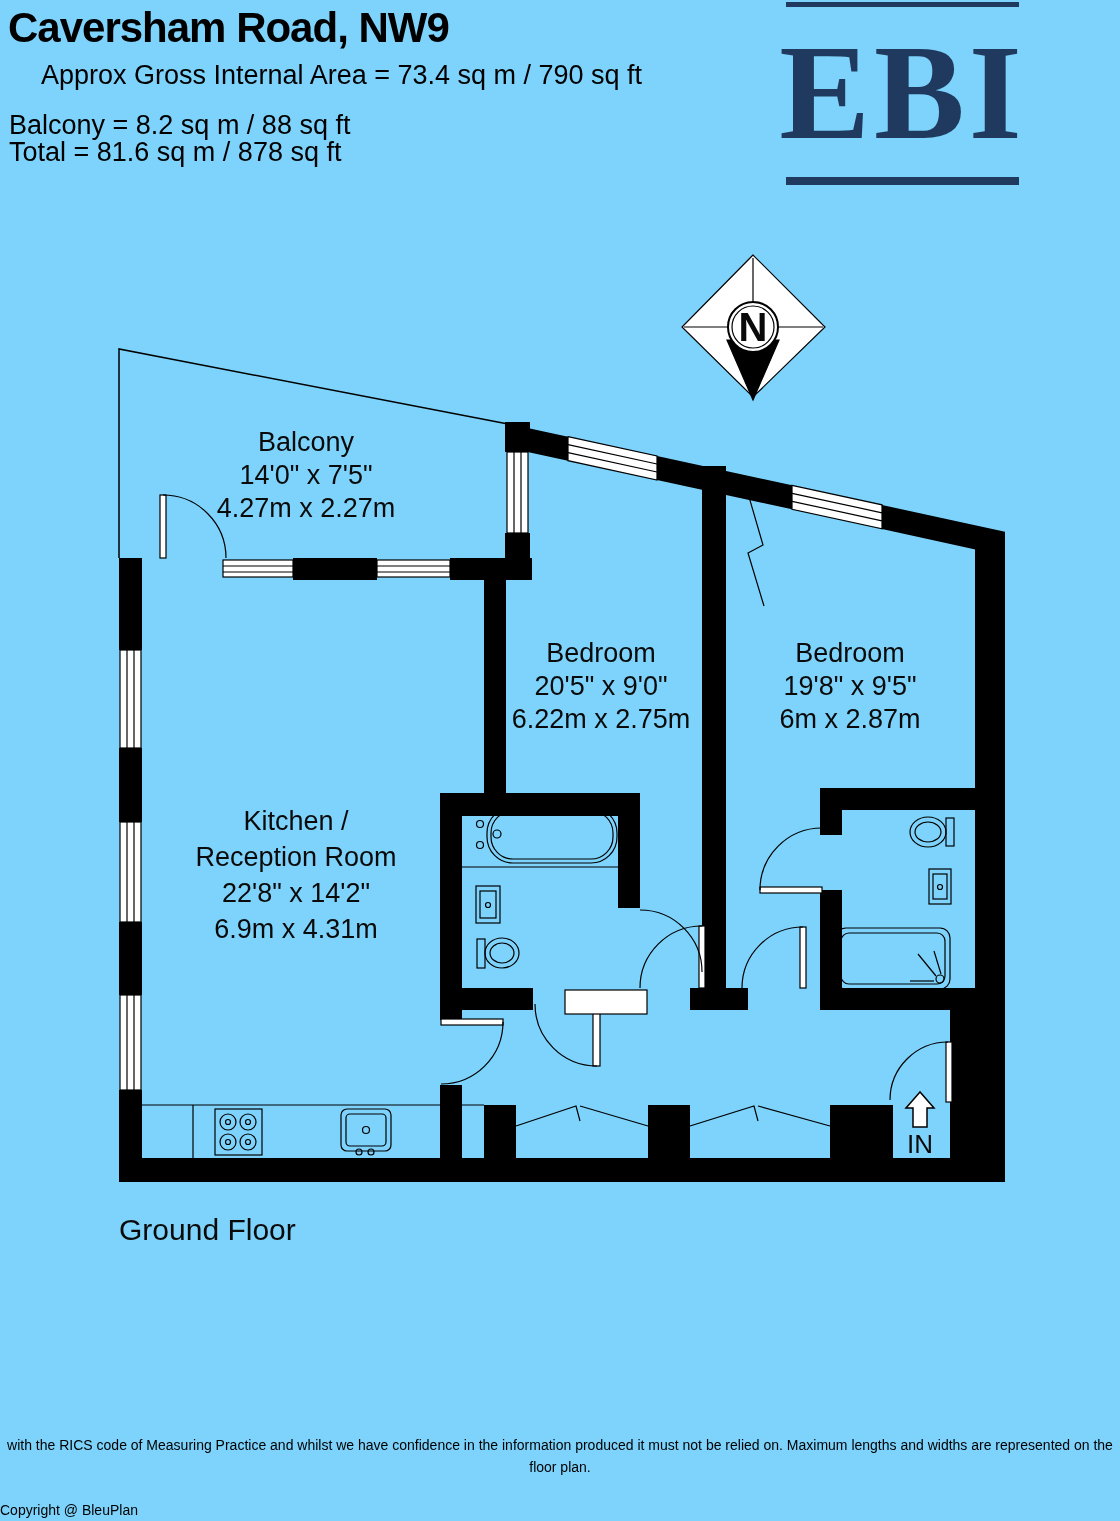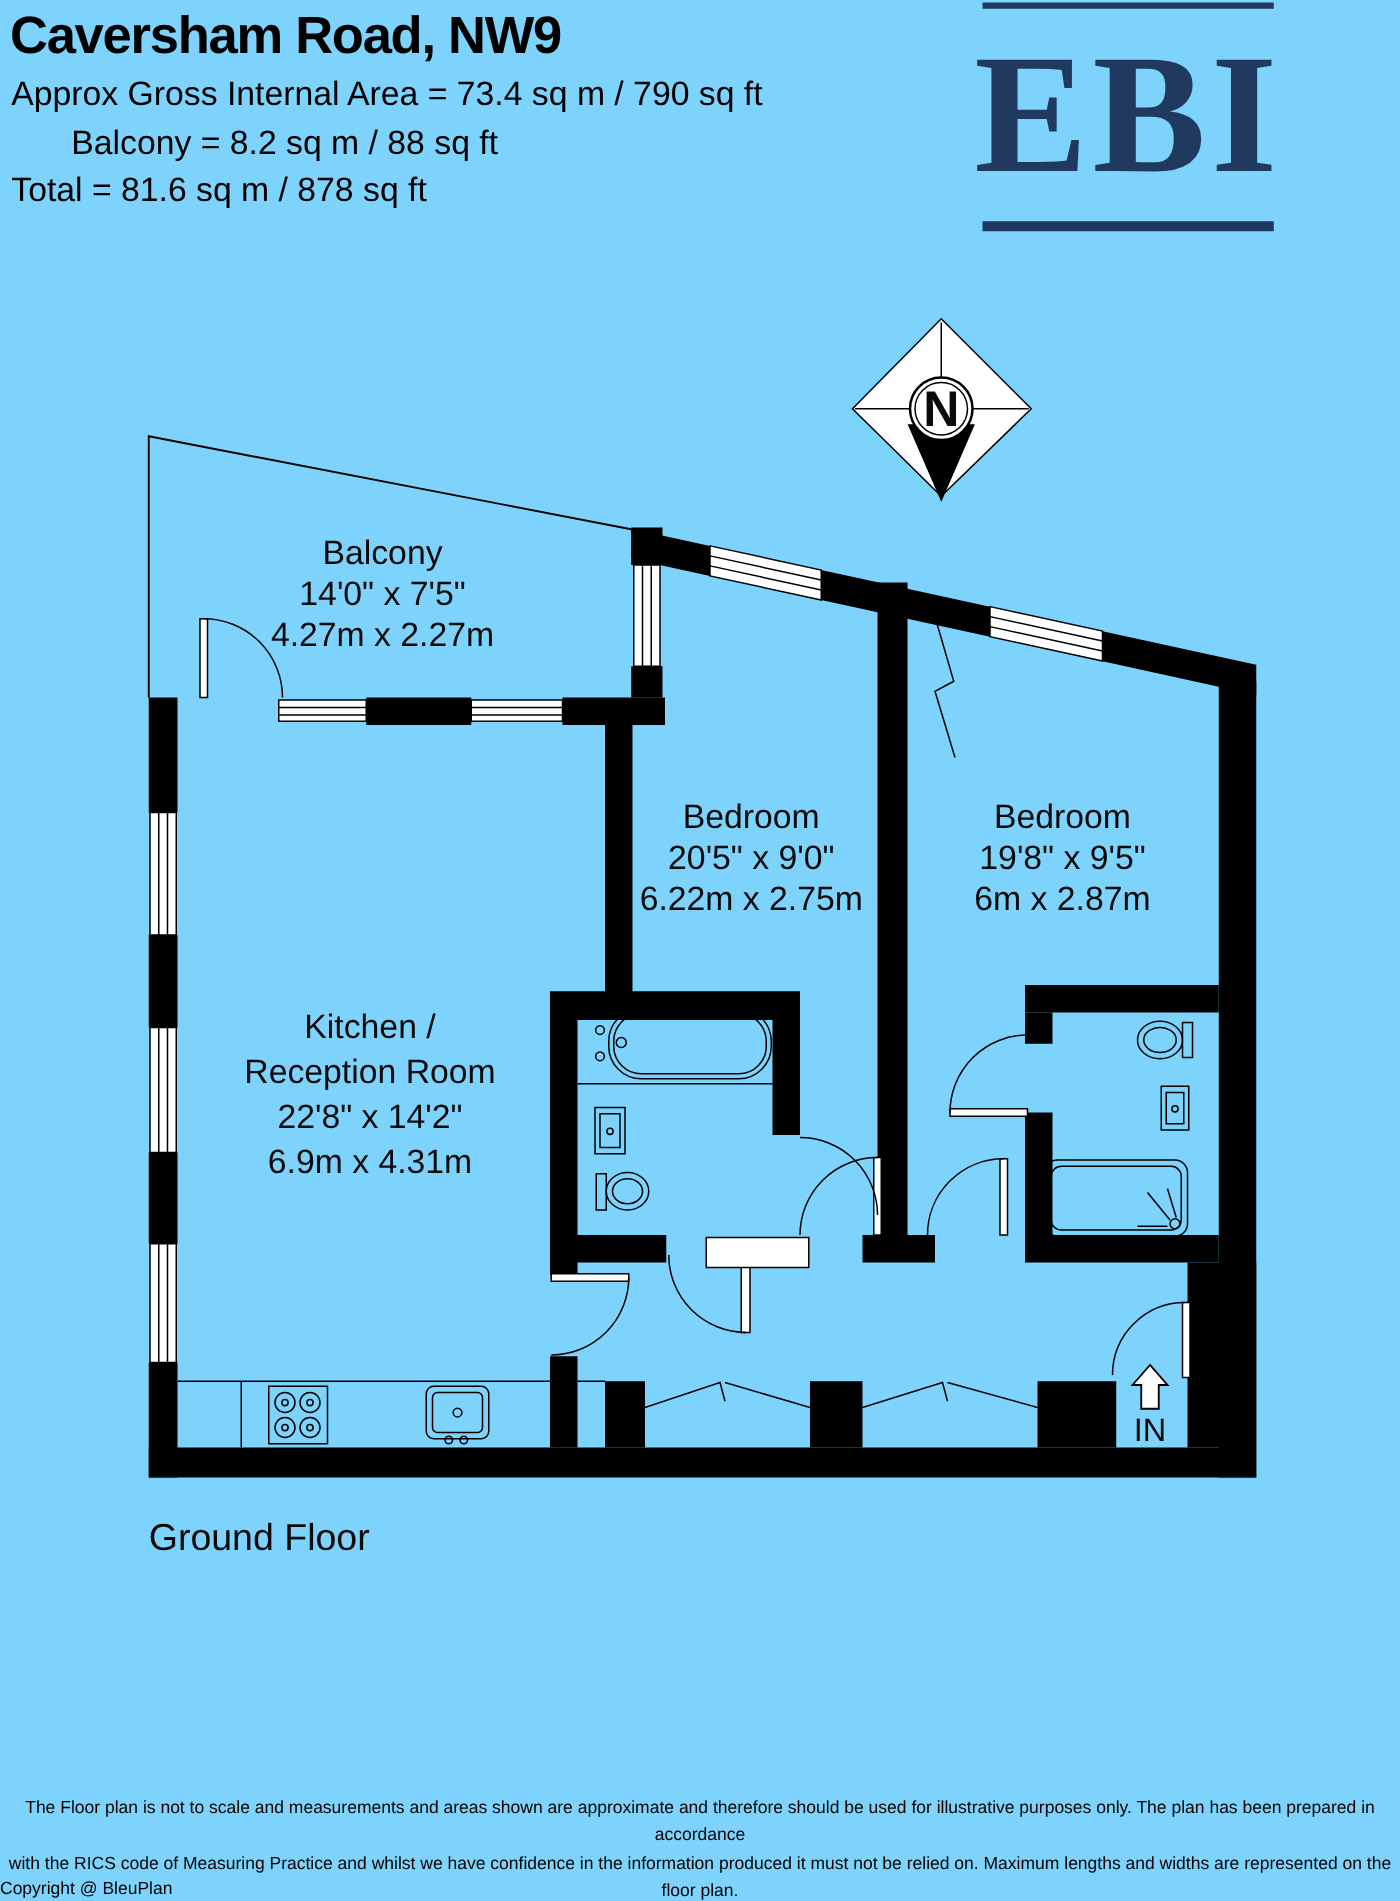--- a/index.html
+++ b/index.html
@@ -1,22 +1,22 @@
 <!DOCTYPE html>
 <html><head>
 <meta charset="utf-8">
 <style>
   html,body{margin:0;padding:0;background:#ffffff;}
   #page{position:relative;width:1120px;height:1521px;background:#7dd3fc;overflow:hidden;
         font-family:"Liberation Sans",sans-serif;color:#000;}
   .abs{position:absolute;}
   #title{left:8px;top:4px;font-size:42px;font-weight:bold;letter-spacing:-1px;}
   .arealine{left:9px;font-size:27px;}
-  #area1{top:60px;}
-  #area2{top:99px;margin-left:48px;}
+  #area1{top:60px;margin-left:32px;}
+  #area2{top:110px;}
   #area3{top:137px;}
   #logo{left:786px;top:2px;width:233px;height:170px;
         border-top:5px solid #1f3a5e;border-bottom:8px solid #f9a8d4;
         display:flex;align-items:center;justify-content:center;
         font-family:"Liberation Serif",serif;font-weight:bold;font-size:136px;
         letter-spacing:4px;color:#1f3a5e;line-height:1;}
   #plan-svg{left:0;top:0;}
   svg text{font-family:"Liberation Sans",sans-serif;fill:#0a0a0a;}
   .roomlabel{font-size:27px;text-anchor:middle;}
   .floorlabel{font-size:30px;}
@@ -242,19 +242,18 @@
       <text class="roomlabel" x="296" y="866">Reception Room</text>
       <text class="roomlabel" x="296" y="902">22'8" x 14'2"</text>
       <text class="roomlabel" x="296" y="938">6.9m x 4.31m</text>
 
       <text class="inlabel" x="920" y="1153">IN</text>
       <text class="floorlabel" x="119" y="1240">Ground Floor</text>
     </g>
   </svg>
 
   <div id="footer" class="abs">
-    <div>The Floor plan is not to scale and measurements and areas shown are approximate and therefore should be used for illustrative purposes only. The plan has been prepared in accordance</div>
     <div>with the RICS code of Measuring Practice and whilst we have confidence in the information produced it must not be relied on. Maximum lengths and widths are represented on the floor plan.</div>
 
   </div>
   <div id="copyright" class="abs">Copyright @ BleuPlan</div>
 
 </div>
 
 </body></html>

